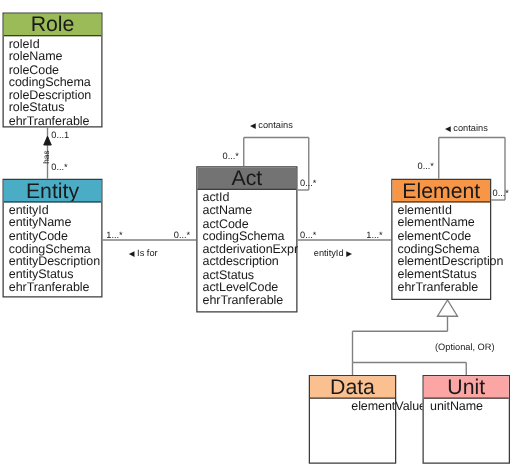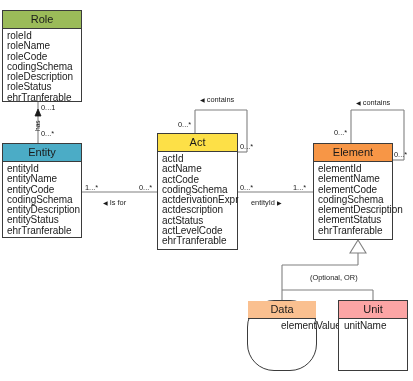--- a/index.html
+++ b/index.html
@@ -26,21 +26,21 @@
     position: absolute;
     box-sizing: border-box;
     border: 1.3px solid #3b3b3b;
     background: #ffffff;
     z-index: 5;
   }
   .umlclass .hdr {
     box-sizing: border-box;
     border-bottom: 1.3px solid #3b3b3b;
     text-align: center;
-    font-size: 11px;
+    font-size: 17px;
     line-height: 17px;
     height: 18px;
     color: #1a1a1a;
     overflow: hidden;
     white-space: nowrap;
   }
   .umlclass .attrs {
     box-sizing: border-box;
     padding: 2px 0 2px 4px;
   }
@@ -139,21 +139,21 @@
       <div>entityName</div>
       <div>entityCode</div>
       <div>codingSchema</div>
       <div>entityDescription</div>
       <div>entityStatus</div>
       <div>ehrTranferable</div>
     </div>
   </div>
 
   <div class="umlclass" style="left:157px; top:133px; width:81px; height:117px;">
-    <div class="hdr" style="background:#fde047;">Act</div>
+    <div class="hdr" style="background:#737373;">Act</div>
     <div class="attrs">
       <div>actId</div>
       <div>actName</div>
       <div>actCode</div>
       <div>codingSchema</div>
       <div>actderivationExpr</div>
       <div>actdescription</div>
       <div>actStatus</div>
       <div>actLevelCode</div>
       <div>ehrTranferable</div>
@@ -166,21 +166,21 @@
       <div>elementId</div>
       <div>elementName</div>
       <div>elementCode</div>
       <div>codingSchema</div>
       <div>elementDescription</div>
       <div>elementStatus</div>
       <div>ehrTranferable</div>
     </div>
   </div>
 
-  <div class="umlclass" style="left:247px; top:300px; width:70px; height:71px;border-radius:27px;">
+  <div class="umlclass" style="left:247px; top:300px; width:70px; height:71px;">
     <div class="hdr" style="background:#FAC090;">Data</div>
     <div class="attrs smallattr">
       <div>elementValue</div>
     </div>
   </div>
 
   <div class="umlclass" style="left:338px; top:300px; width:70px; height:71px;">
     <div class="hdr" style="background:#fca5a5;">Unit</div>
     <div class="attrs bigattr" style="padding-left:5px;">
       <div>unitName</div>
@@ -212,15 +212,15 @@
     <span>contains</span>
   </div>
 
   <div class="mult" style="left:334px; top:128px;">0...*</div>
   <div class="mult" style="left:394px; top:150px;">0...*</div>
   <div class="edgelabel" style="left:356px; top:98px;">
     <span style="font-size:6px;">◀</span>
     <span>contains</span>
   </div>
 
-  <div class="edgelabel" style="left:310px; top:273px;">(Optional, OR)</div>
+  <div class="edgelabel" style="left:348px; top:273px;">(Optional, OR)</div>
 
 </div>
 
 </body></html>

